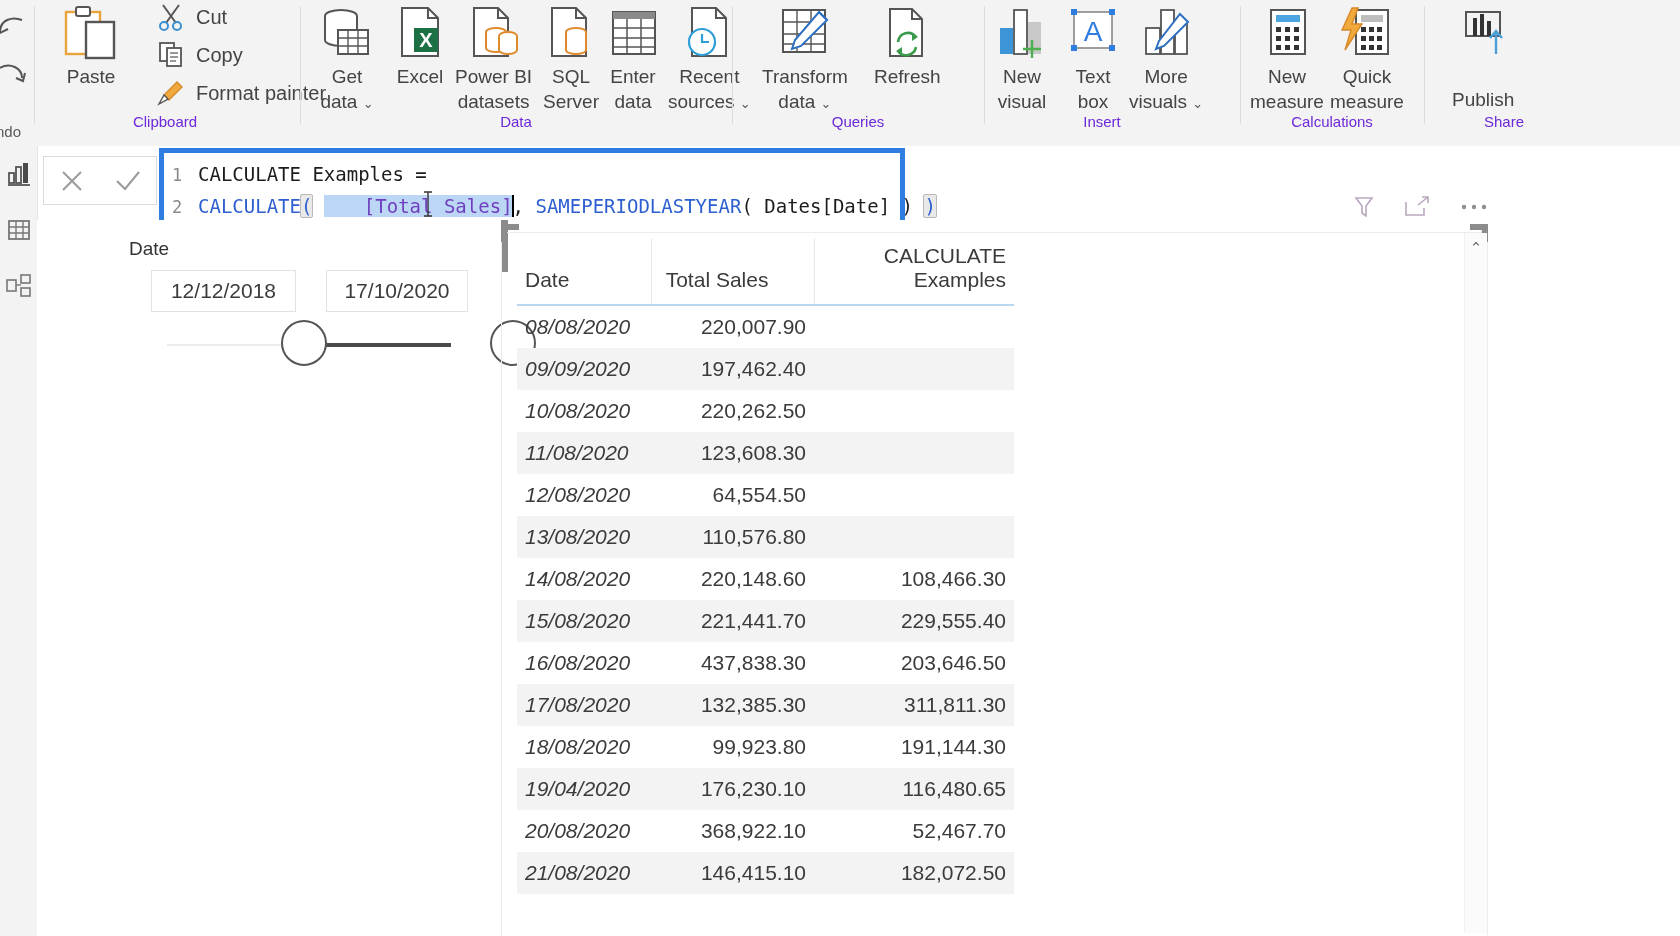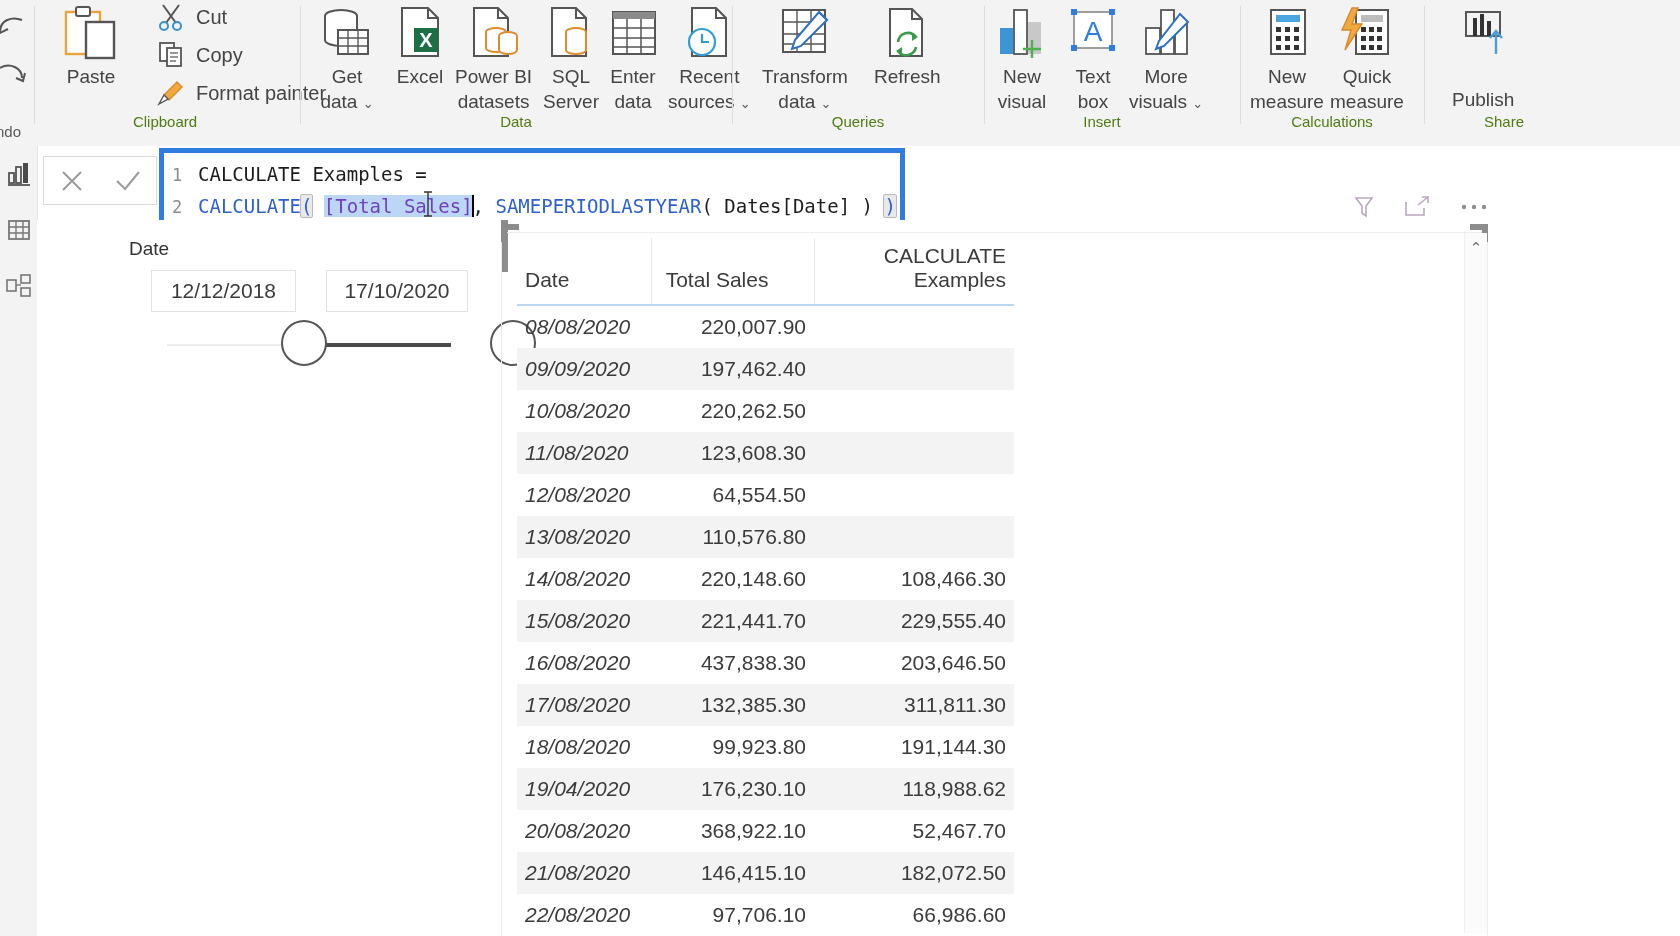--- a/index.html
+++ b/index.html
@@ -9,21 +9,21 @@
     font-family:"Liberation Sans","DejaVu Sans",sans-serif;
     color:#444444;
     -webkit-font-smoothing:antialiased;
   }
   .app{position:relative;width:1680px;height:936px;}
 
   
   .ribbon{position:absolute;left:0;top:0;width:1680px;height:146px;background:#f3f3f3;}
   .ribbon-inner{position:relative;width:100%;height:100%;}
   .rgroup{position:absolute;top:0;height:134px;}
-  .rgroup-label{position:absolute;bottom:4px;width:100%;text-align:center;font-size:15px;color:#4d7c0f;}
+  .rgroup-label{position:absolute;bottom:4px;width:100%;text-align:center;font-size:15px;color:#6d28d9;}
   .rsep{position:absolute;top:6px;width:1px;height:118px;background:#dcdcdc;}
 
   .rbtn{position:absolute;display:flex;flex-direction:column;align-items:center;cursor:default;}
   .rbtn .ico{height:62px;display:flex;align-items:flex-end;justify-content:center;}
   .rbtn .lbl{font-size:19px;line-height:25px;color:#444;text-align:center;white-space:nowrap;}
   .rbtn .lbl .chev{font-size:13px;color:#555;}
 
   .rsmall{position:absolute;display:flex;align-items:center;gap:10px;cursor:default;}
   .rsmall .ico{width:30px;height:30px;display:flex;align-items:center;justify-content:center;}
   .rsmall .lbl{font-size:20px;color:#444;white-space:nowrap;}
@@ -34,21 +34,21 @@
   
   .fxbar{position:absolute;left:0;top:146px;width:1680px;height:74px;background:#ffffff;border-bottom:1px solid #e6e6e6;}
   .fx-actions{position:absolute;left:43px;top:10px;width:112px;height:47px;border:1px solid #dadada;background:#fff;display:flex;align-items:center;}
   .fx-x,.fx-check{flex:1;display:flex;align-items:center;justify-content:center;height:100%;cursor:default;}
   .editor-wrap{position:absolute;left:159px;top:2px;width:746px;height:78px;border:5px solid #2f7de1;background:#fff;box-sizing:border-box;}
   .editor{position:relative;width:100%;height:100%;padding:6px 0 0 8px;box-sizing:border-box;
           font-family:"DejaVu Sans Mono","Liberation Mono",monospace;font-size:19px;line-height:31px;white-space:nowrap;}
   .lnum{display:inline-block;width:26px;color:#8a8a8a;font-size:17px;}
   .tok-plain{color:#1c1c1c;}
   .tok-fn{color:#2d5fd0;}
-  .tok-ref{color:#6f3fbf;}
+  .tok-ref{color:#6f3fbf;padding-left:40px;}
   .tok-paren{color:#2d5fd0;}
   .sel{background:#bcd7f5;}
   .paren-box{outline:1px solid #b9b9b9;background:#e9e9e9;border-radius:1px;}
   .caret{display:inline-block;width:2px;height:22px;background:#000;vertical-align:-4px;margin:0 -1px;}
   .ibeam{position:absolute;left:258px;top:38px;width:12px;height:26px;}
 
   
   .rail{position:absolute;left:0;top:146px;width:37px;height:790px;background:#f3f3f3;border-right:1px solid #e3e3e3;}
   .rail-item{position:absolute;left:0;width:37px;height:56px;display:flex;align-items:center;justify-content:center;cursor:default;}
 
@@ -582,37 +582,32 @@
               <td class="n">311,811.30</td>
             </tr>
             <tr>
               <td class="d">18/08/2020</td>
               <td class="n">99,923.80</td>
               <td class="n">191,144.30</td>
             </tr>
             <tr class="alt">
               <td class="d">19/04/2020</td>
               <td class="n">176,230.10</td>
-              <td class="n">118,988.62</td>
+              <td class="n">116,480.65</td>
             </tr>
             <tr>
               <td class="d">20/08/2020</td>
               <td class="n">368,922.10</td>
               <td class="n">52,467.70</td>
             </tr>
             <tr class="alt">
               <td class="d">21/08/2020</td>
               <td class="n">146,415.10</td>
               <td class="n">182,072.50</td>
             </tr>
-            <tr>
-              <td class="d">22/08/2020</td>
-              <td class="n">97,706.10</td>
-              <td class="n">66,986.60</td>
-            </tr>
           </tbody>
       </table>
 
       <div class="tsb">
         <div class="up">⌃</div>
       </div>
     </div>
 
   </div>
 </div>

